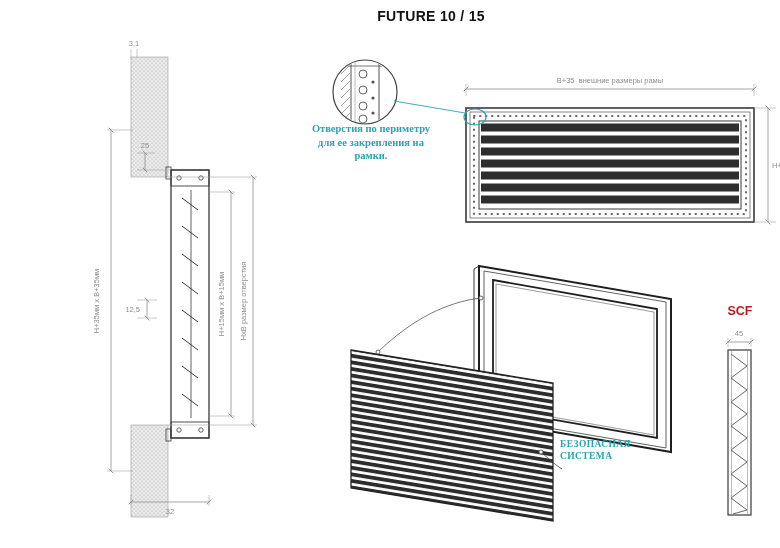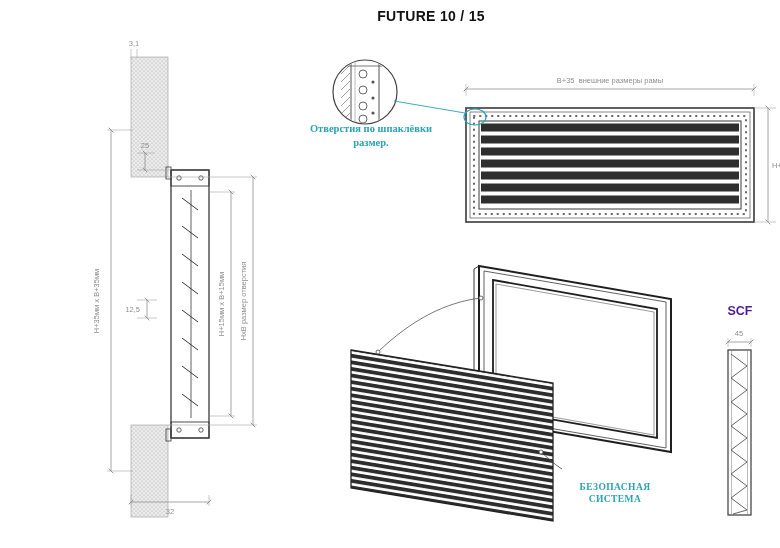--- a/index.html
+++ b/index.html
@@ -5,26 +5,26 @@
   * { margin:0; padding:0; box-sizing:border-box; }
   html,body { background:#ffffff; }
   body { font-family:"Liberation Sans", sans-serif; }
   .canvas { position:relative; width:780px; height:548px; background:#ffffff; overflow:hidden;margin-left:41px; }
   .title { position:absolute; top:8px; left:0; width:780px; text-align:center;
            font-weight:bold; font-size:14px; color:#111; letter-spacing:0.3px; }
   .note { position:absolute; left:245px; top:122px; width:170px; text-align:center;
           color:#2aa3b2; font-family:"Liberation Serif", serif; font-weight:bold;
           font-size:10.5px; line-height:13.5px; }
   .note span { display:block; }
-  .safety { position:absolute; left:519px; top:482px; width:110px;
+  .safety { position:absolute; left:519px; top:439px; width:110px;
             color:#2aa3b2; font-family:"Liberation Serif", serif; font-weight:bold;
-            font-size:9.5px; line-height:11.5px; letter-spacing:0.4px;text-align:center; }
+            font-size:9.5px; line-height:11.5px; letter-spacing:0.4px; }
   .safety span { display:block; }
   .scf-label { position:absolute; left:681px; top:304px; width:36px; text-align:center;
-               font-weight:bold; font-size:12.5px; color:#4c1d95; }
+               font-weight:bold; font-size:12.5px; color:#b91c1c; }
   svg.draw { position:absolute; left:0; top:0; }
   .dimt { fill:#8f8f8f; font-size:7.5px; font-family:"Liberation Sans", sans-serif; }
   .dimline { stroke:#8f8f8f; stroke-width:0.8; fill:none;
              marker-start:url(#tick); marker-end:url(#tick); }
   .ext { stroke:#a5a5a5; stroke-width:0.6; fill:none; }
   .ln  { stroke:#3a3a3a; fill:none; }
   .accent { stroke:#2aa3b2; fill:none; }
 </style>
 </head>
 <body>
@@ -188,22 +188,23 @@
       <text class="dimt" x="698" y="336" text-anchor="middle">45</text>
 
       <rect x="687" y="350" width="23" height="165" fill="#ffffff" class="ln" stroke-width="1.2"></rect>
       <line x1="690.5" y1="350" x2="690.5" y2="515" stroke="#777" stroke-width="0.5"></line>
       <line x1="706.5" y1="350" x2="706.5" y2="515" stroke="#777" stroke-width="0.5"></line>
       <polyline points="690,354 706,366 690,378 706,390 690,402 706,414 690,426 706,438 690,450 706,462 690,474 706,486 690,498 706,510 692,514" fill="none" stroke="#555" stroke-width="0.9"></polyline>
     </g>
   </svg>
 
   <div class="note">
-    <span>Отверстия по шпаклёвки</span>
-    <span>размер.</span>
+    <span>Отверстия по периметру</span>
+    <span>для ее закрепления на</span>
+    <span>рамки.</span>
   </div>
 
   <div class="safety">
     <span>БЕЗОПАСНАЯ</span>
     <span>СИСТЕМА</span>
   </div>
 
   <div class="scf-label">SCF</div>
 
 </div>

